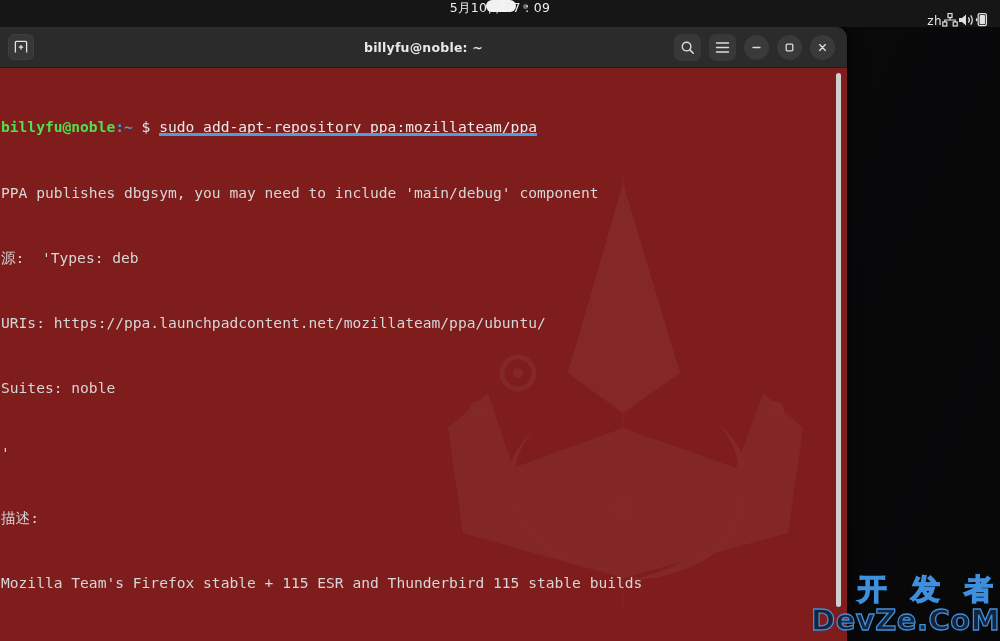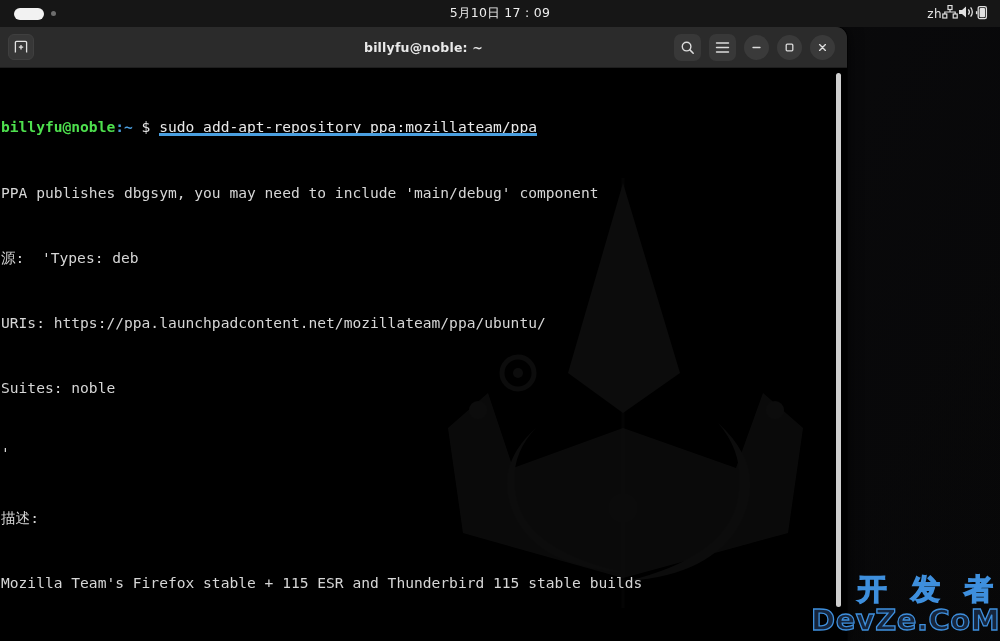--- a/index.html
+++ b/index.html
@@ -25,20 +25,21 @@
 
   
   #topbar {
     position: absolute; top: 0; left: 0;
     width: 1000px; height: 27px;
     background: #161616;
     display: flex; align-items: center;
     z-index: 40;
     color: #e8e8e8;
     font-size: 12px;
+    flex-direction: column;
   }
   .tb-left { display: flex; align-items: center; gap: 7px; padding-left: 14px; }
   .pill {
     width: 30px; height: 12px; border-radius: 7px; background: #f2f2f2;
   }
   .dot-sm { width: 5px; height: 5px; border-radius: 50%; background: #6d6d6d; }
   .tb-center {
     position: absolute; left: 0; right: 0; text-align: center;
     font-size: 12.5px; letter-spacing: .3px; color: #eeeeee;
     font-family: "DejaVu Sans", sans-serif;
@@ -96,21 +97,21 @@
     width: 25px; height: 25px; border-radius: 50%;
     background: #3a3a3a;
     display: flex; align-items: center; justify-content: center;
     color: #dcdcdc; font-size: 11px; line-height: 1;
   }
 
   
   #term-body {
     position: relative;
     height: 573px;
-    background: #000000;
+    background: #7f1d1d;
     overflow: hidden;
     text-decoration: underline;
   }
   #term-watermark {
     position: absolute;
     left: 418px; top: 110px;
     width: 420px; height: 430px;
     opacity: 0.055;
     pointer-events: none;
   }

